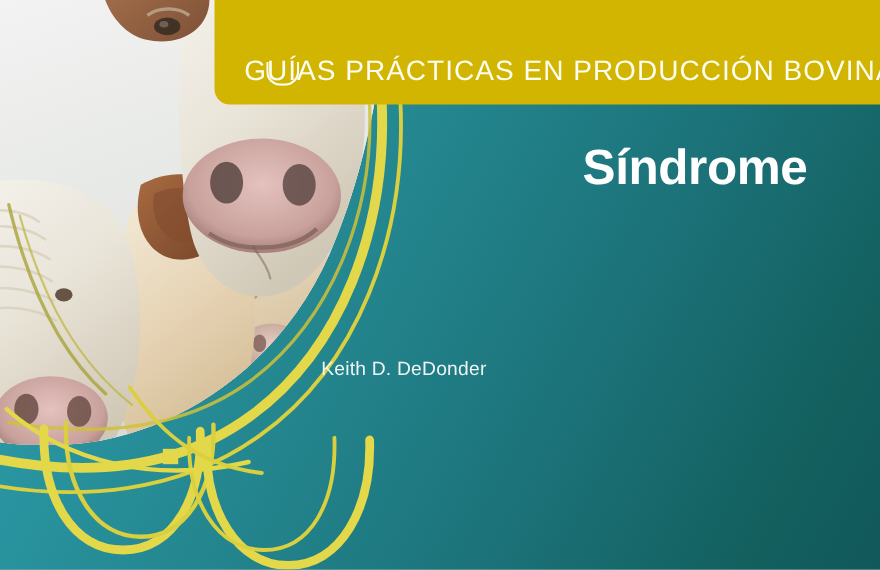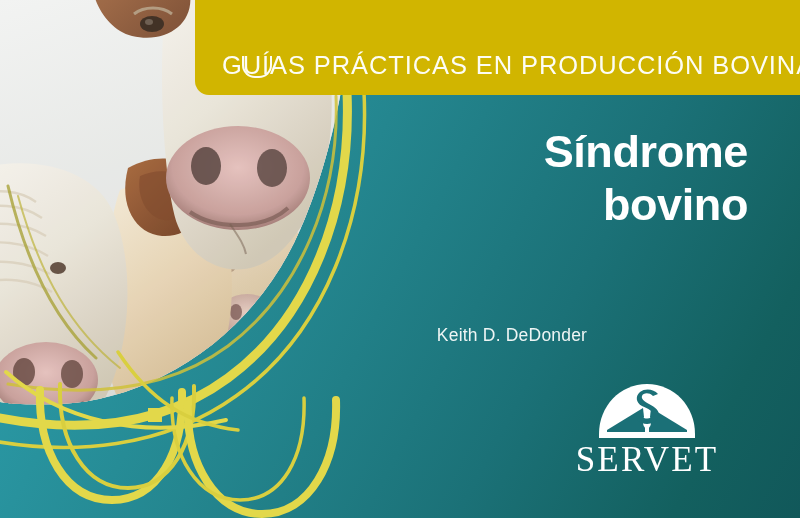--- a/index.html
+++ b/index.html
@@ -87,38 +87,38 @@
     width: 26px;
     height: 20px;
     border: 2px solid #fdfdf4;
     border-top: none;
     border-radius: 0 0 13px 13px;
   }
 
   
   .title {
     position: absolute;
-    right: 52px;
+    right: 66px;
     top: 126px;
     width: 440px;
     text-align: right;
     color: #ffffff;
     font-size: 45px;
     font-weight: bold;
     line-height: 1.17;
     letter-spacing: -0.4px;
   }
   .title .line { display: block; }
 
   .author {
     position: absolute;
     right: 68px;
     top: 325px;
     width: 440px;
-    text-align: center;
+    text-align: left;
     color: #eef5f4;
     font-size: 17.5px;
     font-weight: 400;
     letter-spacing: 0.2px;
   }
 
   
   .logo {
     position: absolute;
     right: 68px;
@@ -274,38 +274,18 @@
     <path d="M18,196 C40,276 72,330 120,368" stroke="#bdb43c" stroke-width="2" fill="none" opacity="0.7" stroke-linecap="round"></path>
   </svg>
 
   <div class="banner">
     <span class="banner-text">GUÍAS PRÁCTICAS EN PRODUCCIÓN BOVINA</span>
     <span class="banner-swoosh"></span>
   </div>
 
   <div class="title">
     <span class="line">Síndrome</span>
-    <span class="line">bovino</span>
   </div>
 
   <div class="author">Keith D. DeDonder</div>
 
-  <div class="logo">
-    <svg class="logo-mark" width="104" height="62" viewBox="0 0 104 62" xmlns="http://www.w3.org/2000/svg">
-
-      <path d="M4,60 L4,56 C4,28 25,6 52,6 C79,6 100,28 100,56 L100,60 Z" fill="#ffffff"></path>
-
-      <g fill="#1b7077">
-        <path d="M12,52 L48,30 L50,48 L50,54 L12,54 Z"></path>
-        <path d="M92,52 L56,30 L54,48 L54,54 L92,54 Z"></path>
-      </g>
-
-      <path d="M52,34 C47,40 46,47 52,52 C58,47 57,40 52,34 Z" fill="#ffffff"></path>
-
-      <path d="M63,16 C59,11 50,10 45,14 C40,18 41,25 47,28
-               C53,31 59,33 58,37 C57,41 50,42 46,38
-               L42,42 C48,48 60,47 63,40 C66,33 60,29 54,26
-               C49,23 46,21 47,18 C48,15 54,14 58,18 Z" fill="#1b7077"></path>
-    </svg>
-    <span class="logo-word">SERVET</span>
-  </div>
 
 </div>
 
 </body></html>

